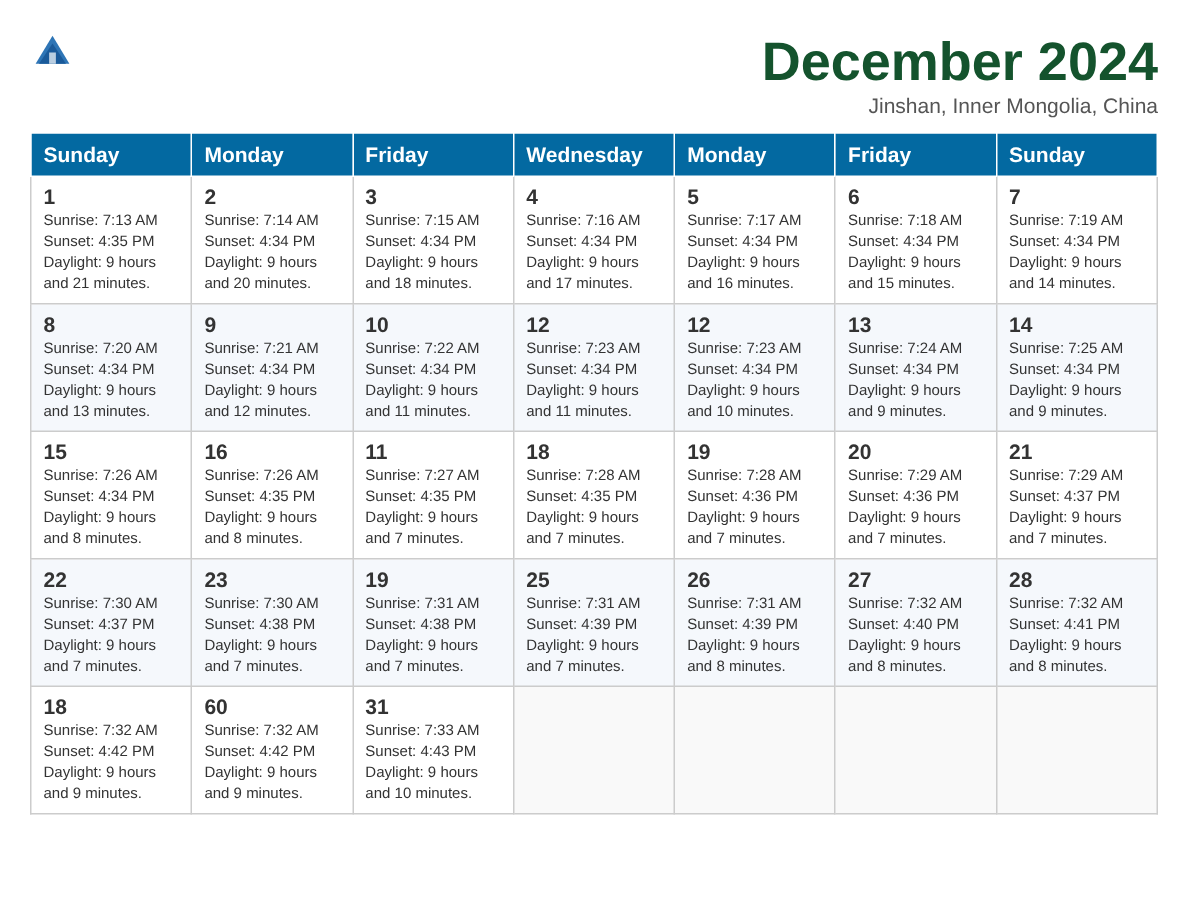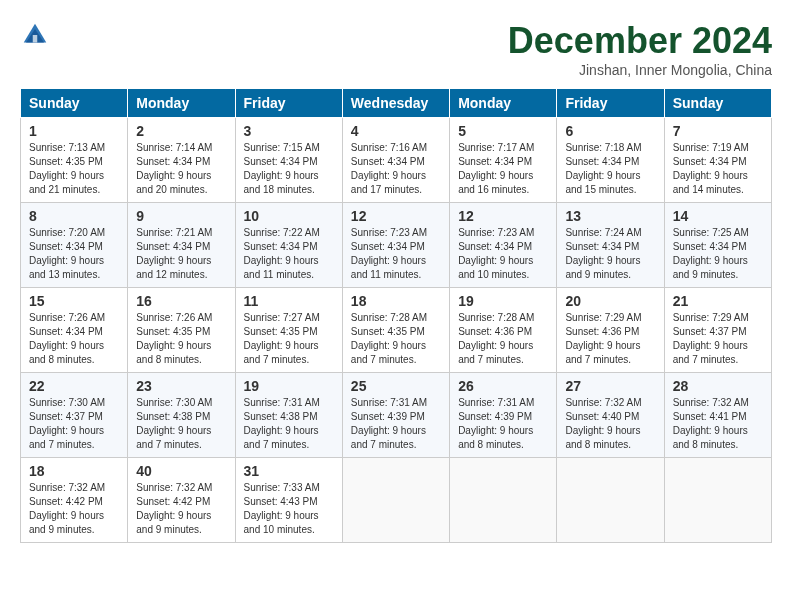--- a/index.html
+++ b/index.html
@@ -235,21 +235,21 @@
           <span class="day-number">28</span>
           <div class="day-info">Sunrise: 7:32 AM<br>Sunset: 4:41 PM<br>Daylight: 9 hours and 8 minutes.</div>
         </td>
       </tr>
       <tr>
         <td>
           <span class="day-number">18</span>
           <div class="day-info">Sunrise: 7:32 AM<br>Sunset: 4:42 PM<br>Daylight: 9 hours and 9 minutes.</div>
         </td>
         <td>
-          <span class="day-number">40</span>
+          <span class="day-number">60</span>
           <div class="day-info">Sunrise: 7:32 AM<br>Sunset: 4:42 PM<br>Daylight: 9 hours and 9 minutes.</div>
         </td>
         <td>
           <span class="day-number">31</span>
           <div class="day-info">Sunrise: 7:33 AM<br>Sunset: 4:43 PM<br>Daylight: 9 hours and 10 minutes.</div>
         </td>
         <td class="empty-cell"></td>
         <td class="empty-cell"></td>
         <td class="empty-cell"></td>
         <td class="empty-cell"></td>

